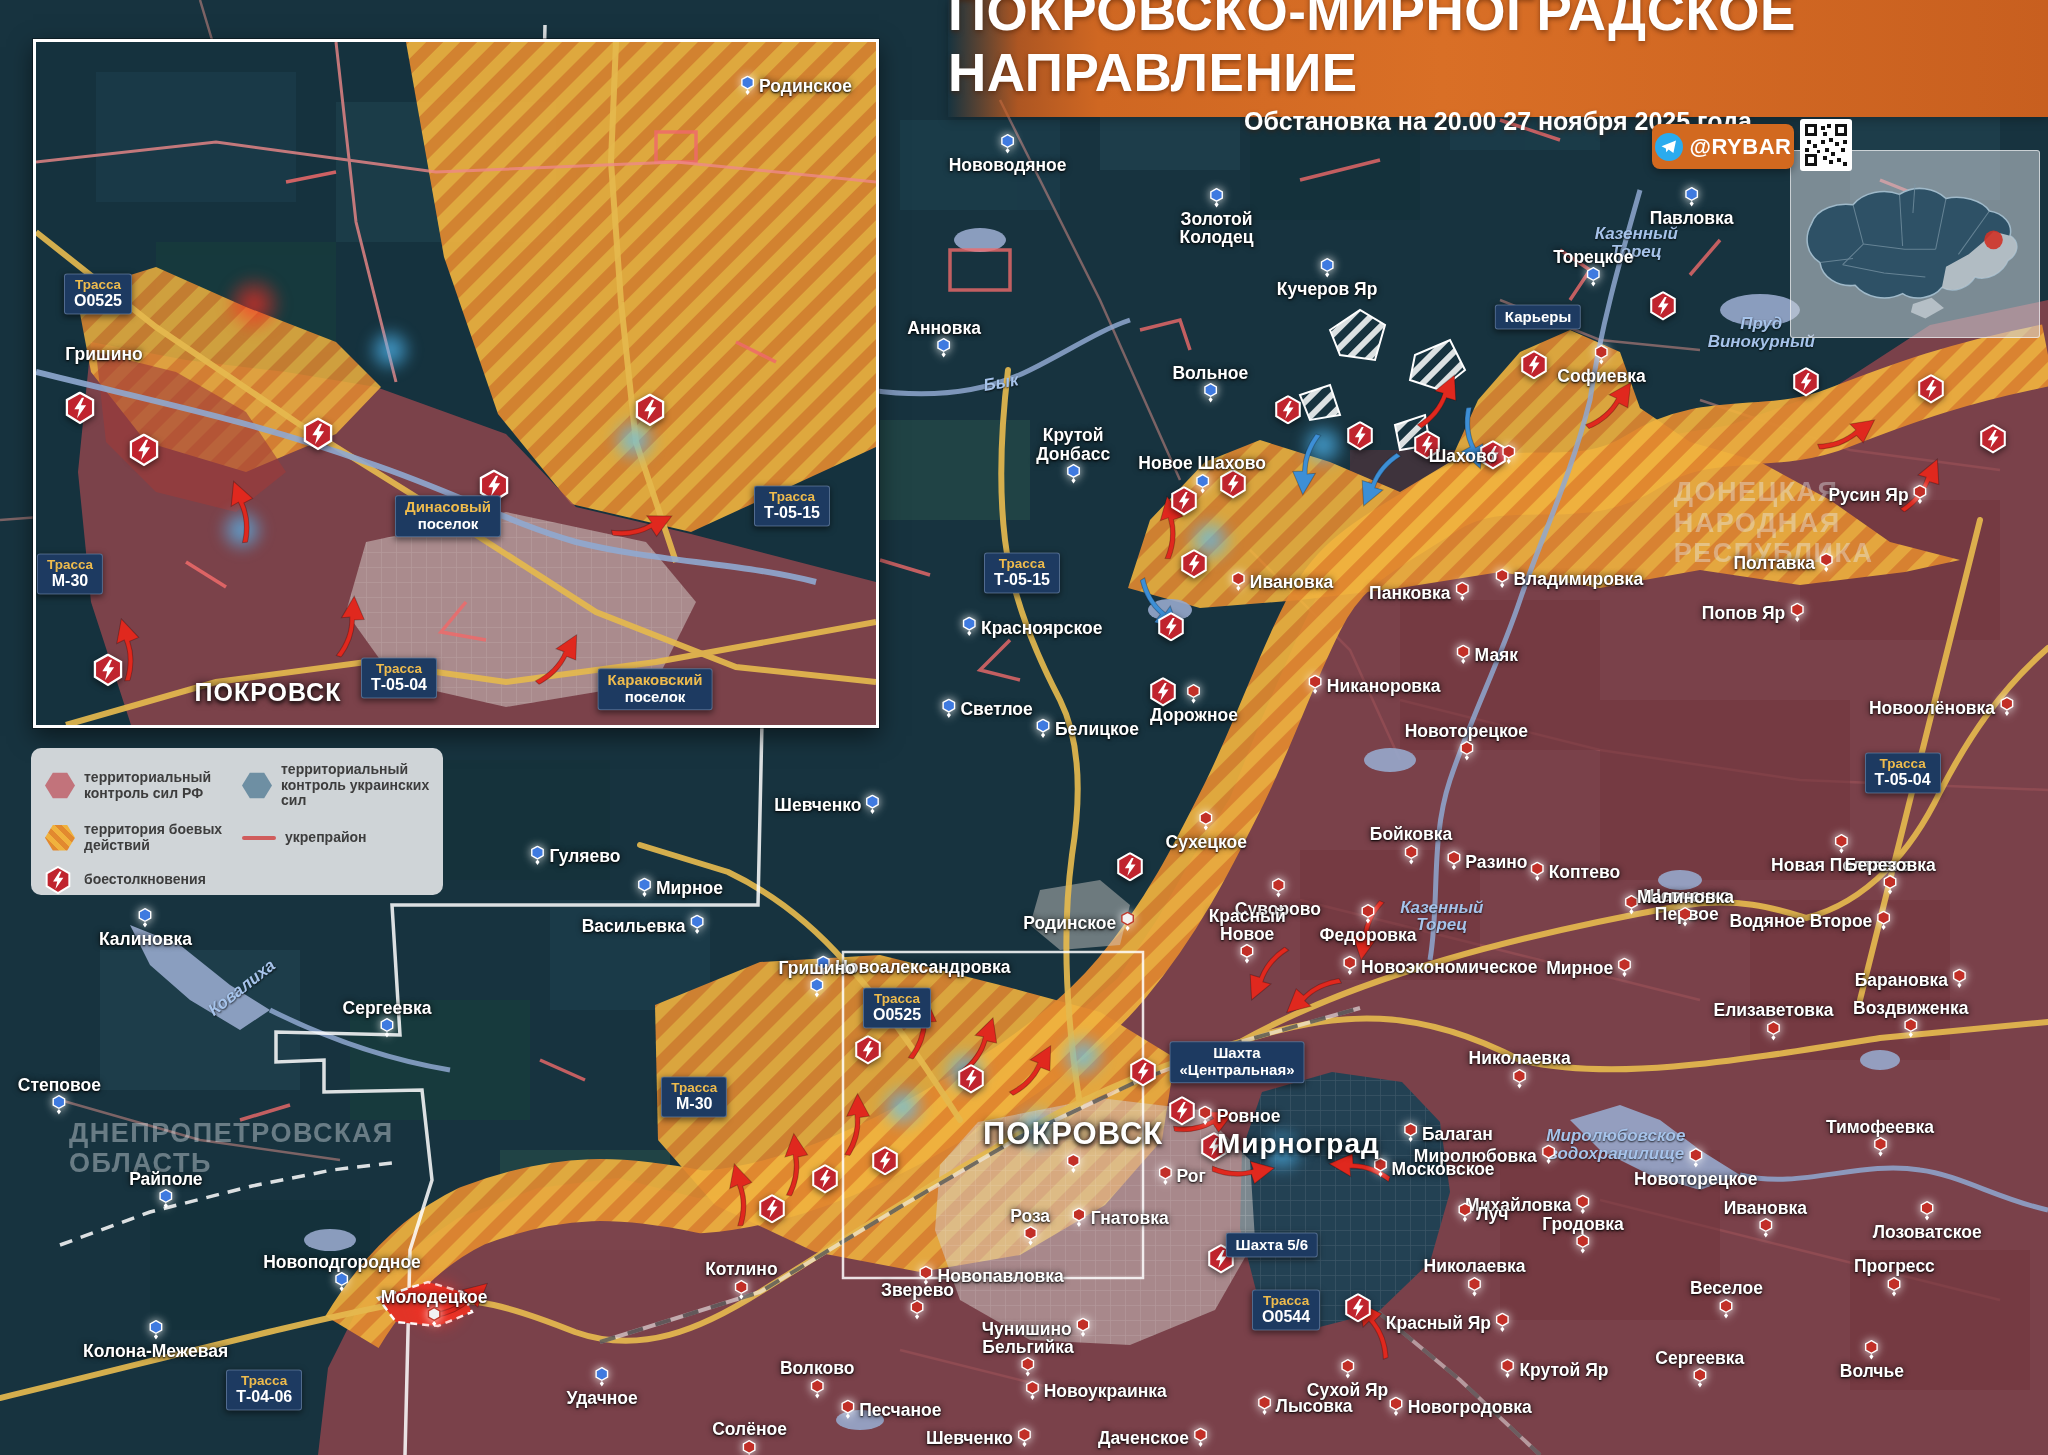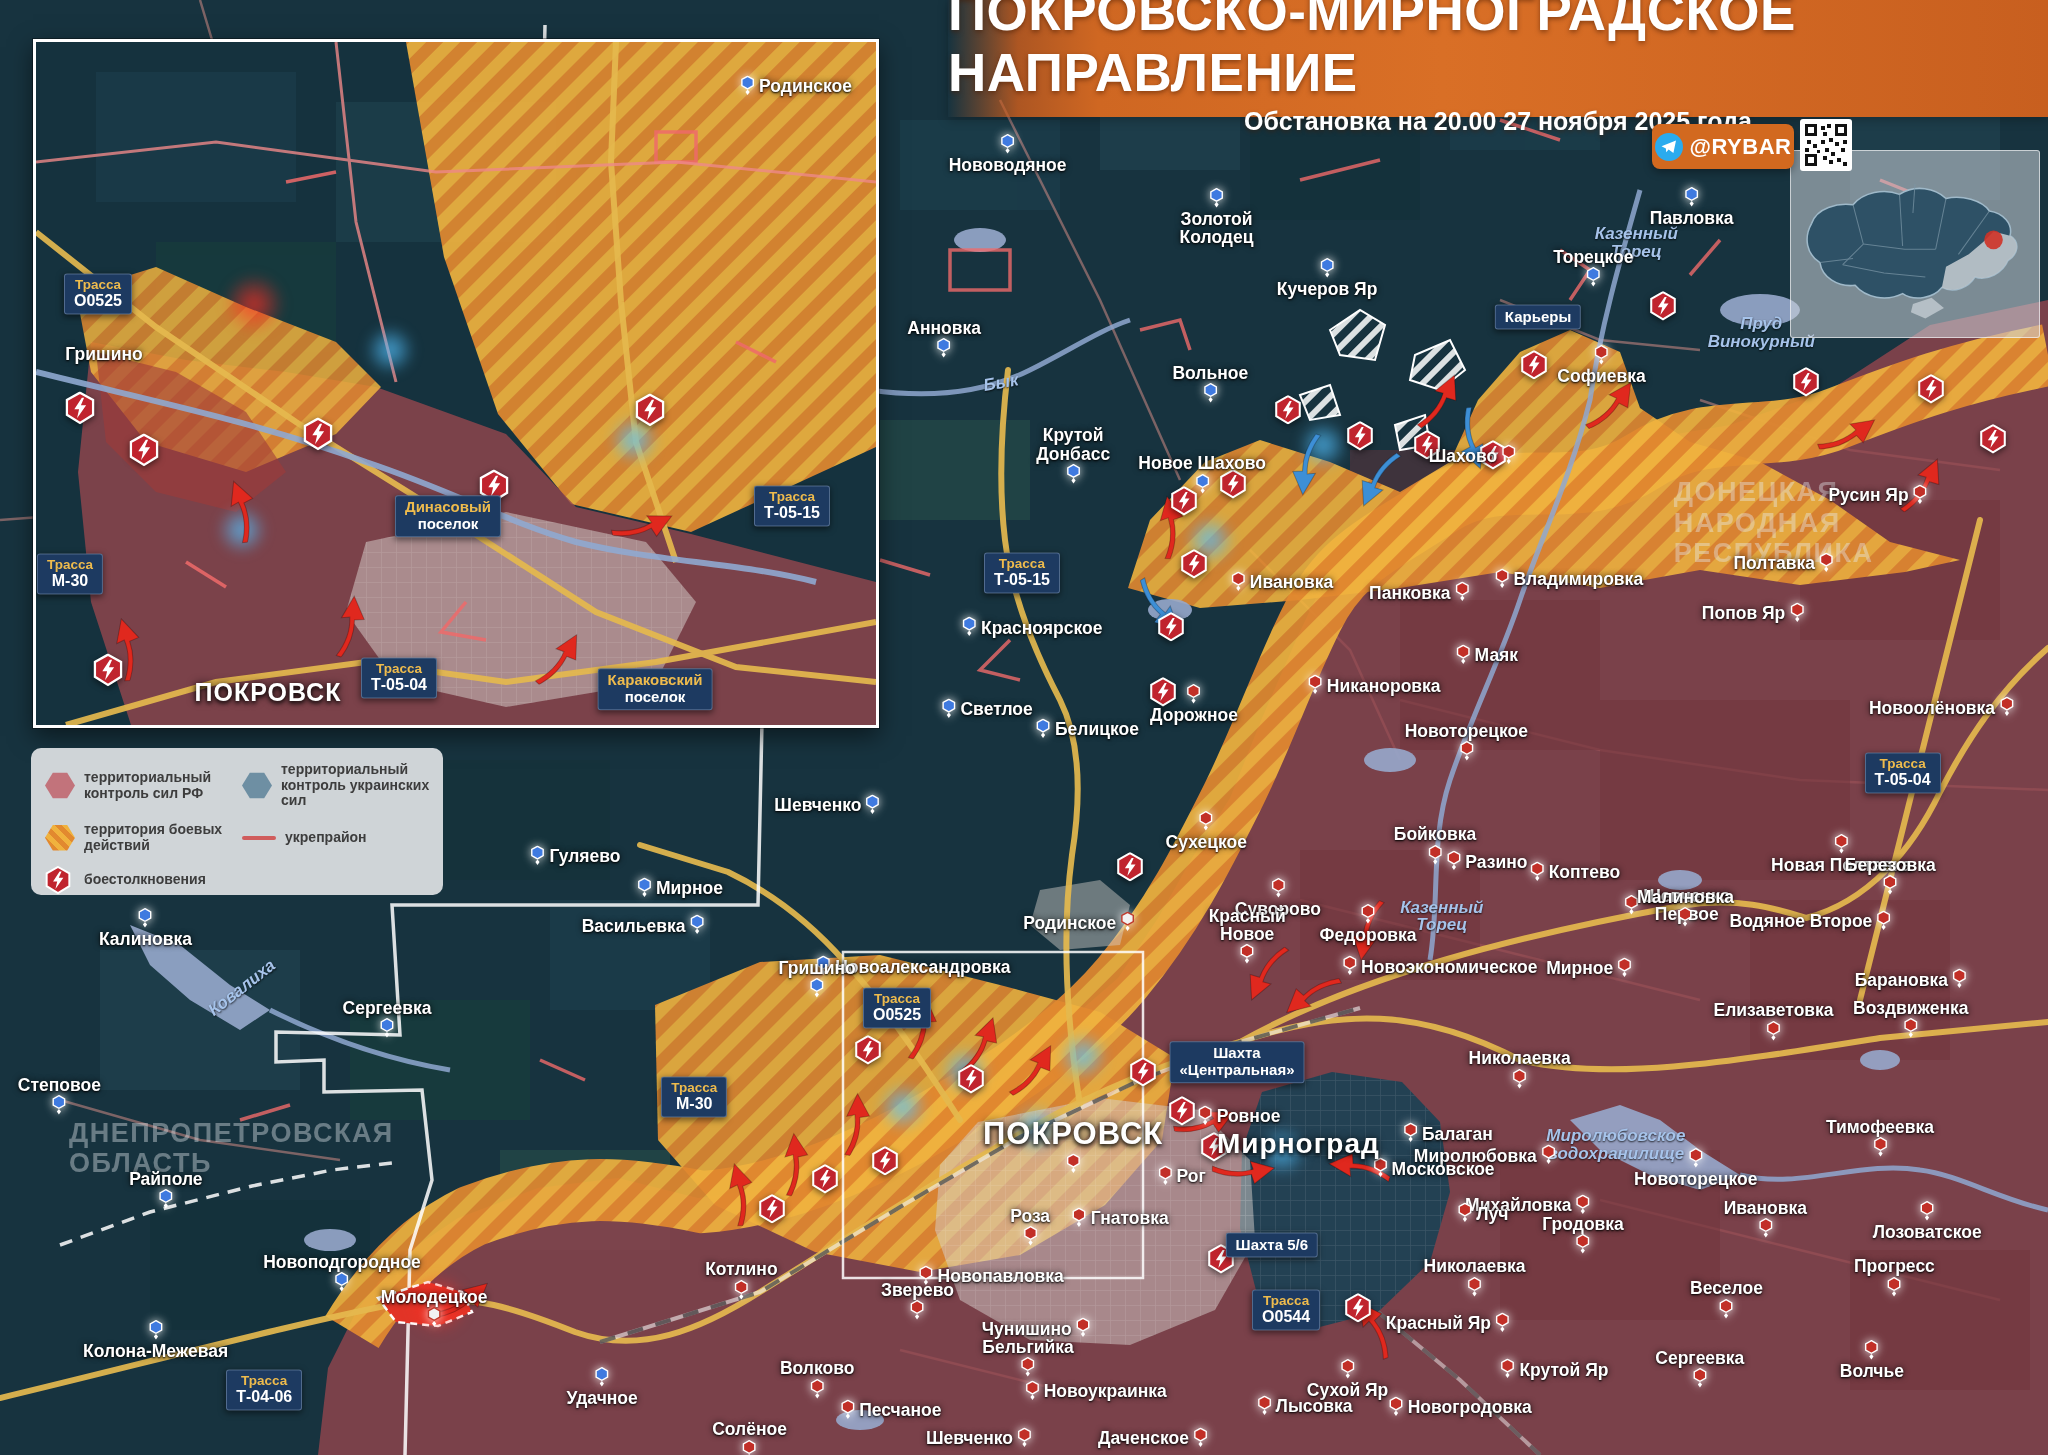--- a/index.html
+++ b/index.html
@@ -811,21 +811,21 @@
         <span class="nm">
           <span>Новоторецкое</span>
         </span>
         <span class="pin">
           <svg width="15" height="21" viewBox="0 0 15 21">
             <path d="M7.5 .8 L13.2 4 V10.2 L7.5 13.4 L1.8 10.2 V4 Z" fill="#c22f27" stroke="#ffffff" stroke-width="1.4"></path>
             <path d="M7.5 14 L9.6 16.6 L7.5 19.6 L5.4 16.6 Z" fill="#fff"></path>
           </svg>
         </span>
       </div>
-      <div class="town col" style="left: 68.9%; top: 58.1%; margin-left: 24px;">
+      <div class="town col" style="left: 68.9%; top: 58.1%;">
         <span class="nm">
           <span>Бойковка</span>
         </span>
         <span class="pin">
           <svg width="15" height="21" viewBox="0 0 15 21">
             <path d="M7.5 .8 L13.2 4 V10.2 L7.5 13.4 L1.8 10.2 V4 Z" fill="#c22f27" stroke="#ffffff" stroke-width="1.4"></path>
             <path d="M7.5 14 L9.6 16.6 L7.5 19.6 L5.4 16.6 Z" fill="#fff"></path>
           </svg>
         </span>
       </div>

